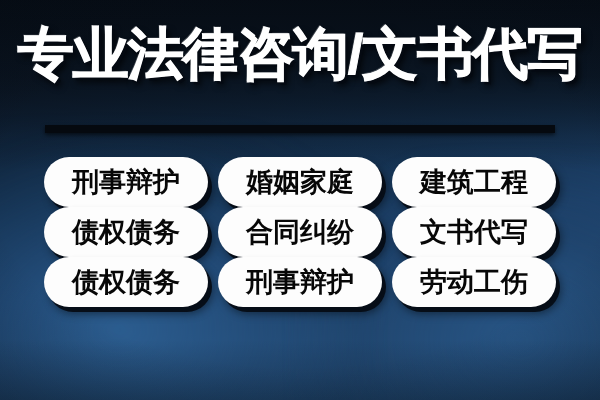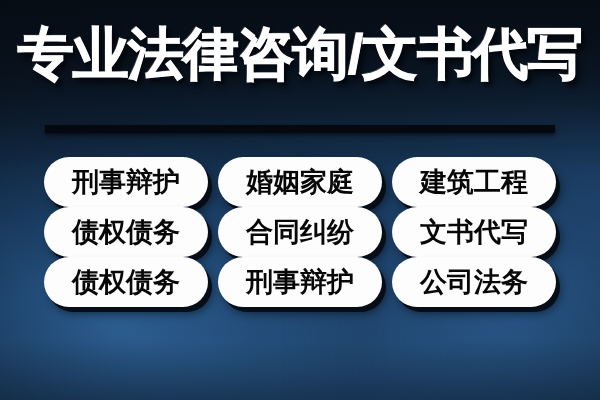--- a/index.html
+++ b/index.html
@@ -172,18 +172,18 @@
 
       <div class="pill-row">
         <div class="pill">债权债务</div>
         <div class="pill">合同纠纷</div>
         <div class="pill">文书代写</div>
       </div>
 
       <div class="pill-row">
         <div class="pill">债权债务</div>
         <div class="pill">刑事辩护</div>
-        <div class="pill">公司法务</div>
+        <div class="pill">劳动工伤</div>
       </div>
 
     </div>
   </div>
 </div>
 
 </body></html>

